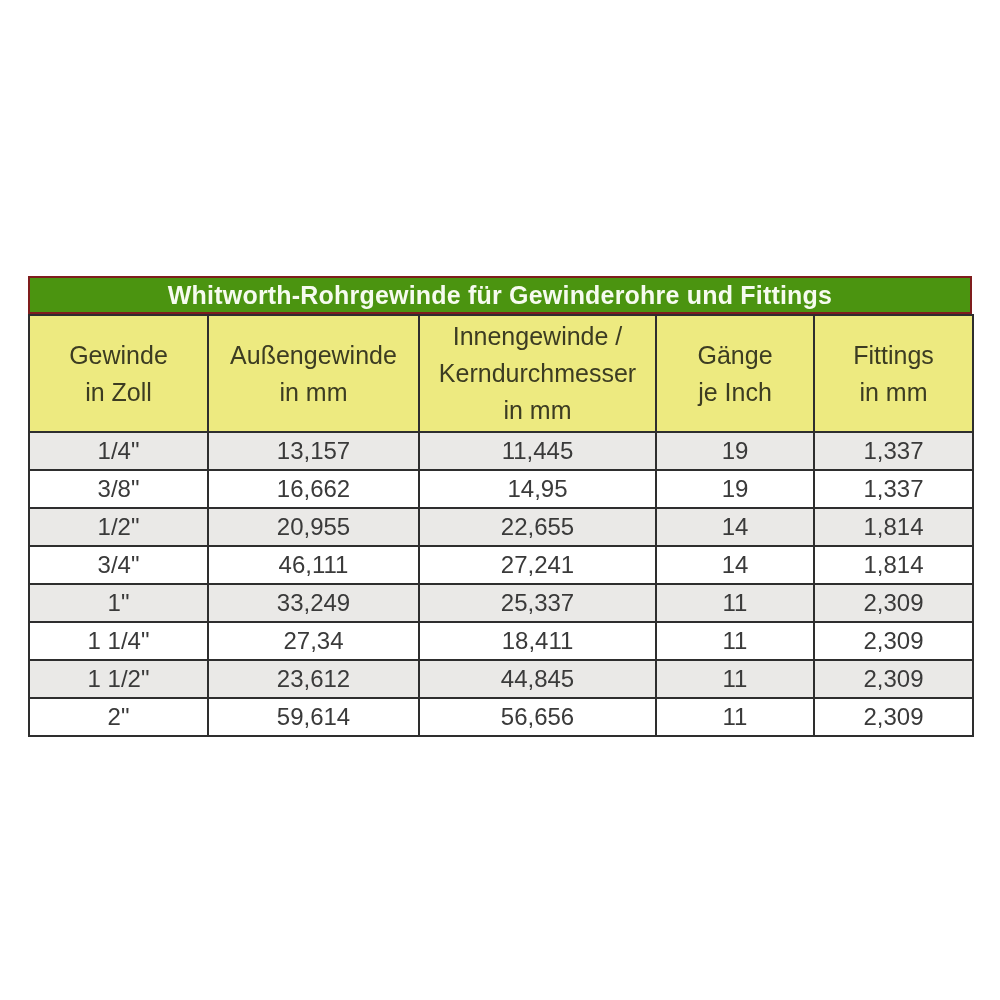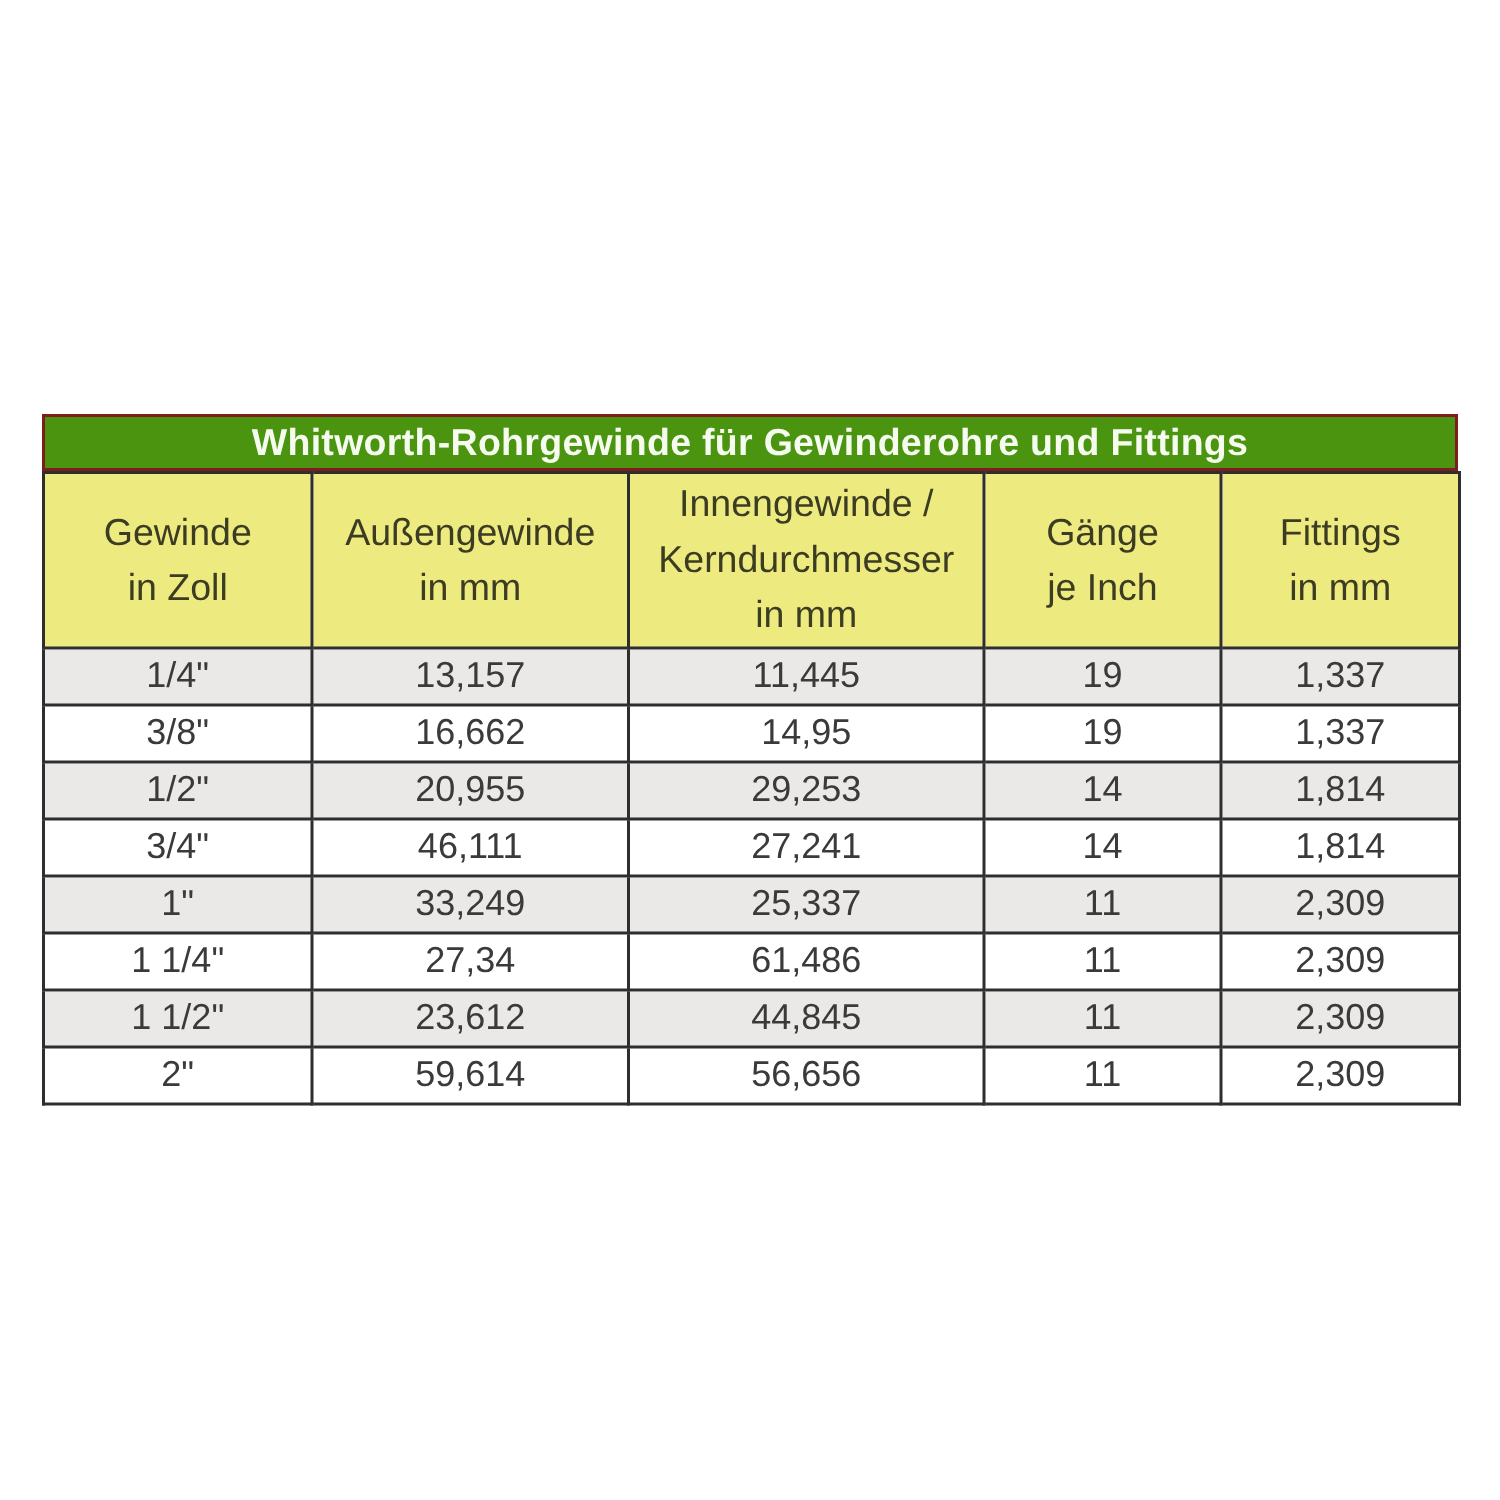--- a/index.html
+++ b/index.html
@@ -111,42 +111,42 @@
           <tr class="row-white">
             <td>3/8"</td>
             <td>16,662</td>
             <td>14,95</td>
             <td>19</td>
             <td>1,337</td>
           </tr>
           <tr class="row-gray">
             <td>1/2"</td>
             <td>20,955</td>
-            <td>29,253</td>
+            <td>22,655</td>
             <td>14</td>
             <td>1,814</td>
           </tr>
           <tr class="row-white">
             <td>3/4"</td>
             <td>46,111</td>
             <td>27,241</td>
             <td>14</td>
             <td>1,814</td>
           </tr>
           <tr class="row-gray">
             <td>1"</td>
             <td>33,249</td>
             <td>25,337</td>
             <td>11</td>
             <td>2,309</td>
           </tr>
           <tr class="row-white">
             <td>1 1/4"</td>
             <td>27,34</td>
-            <td>61,486</td>
+            <td>18,411</td>
             <td>11</td>
             <td>2,309</td>
           </tr>
           <tr class="row-gray">
             <td>1 1/2"</td>
             <td>23,612</td>
             <td>44,845</td>
             <td>11</td>
             <td>2,309</td>
           </tr>

